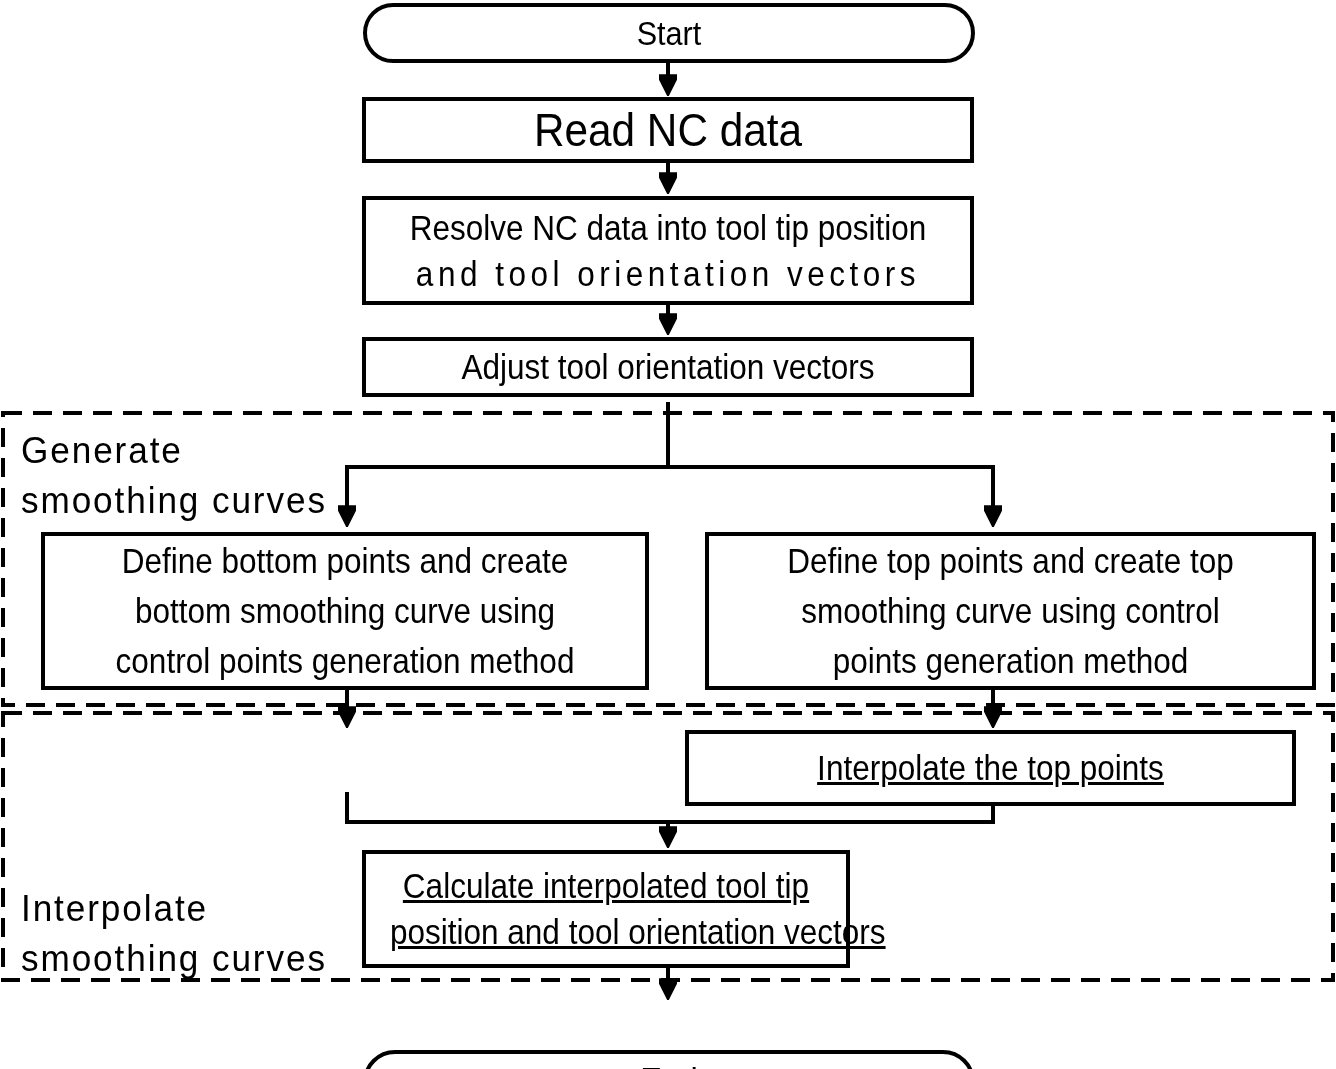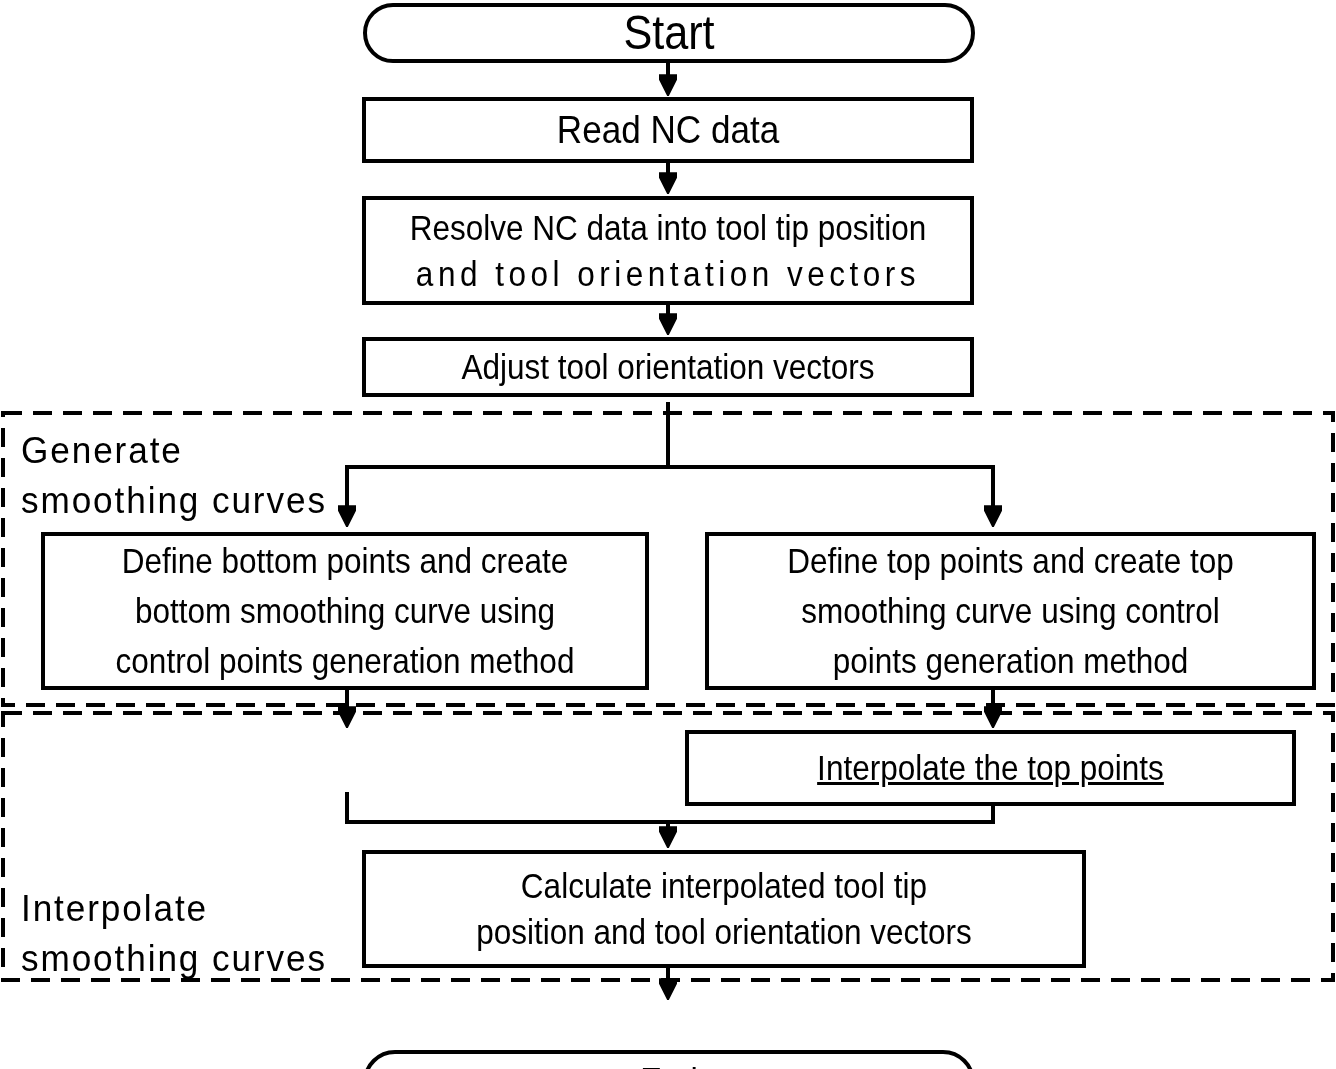--- a/index.html
+++ b/index.html
@@ -74,25 +74,25 @@
     <path d="M668 303 V332" fill="none" stroke-width="4" marker-end="url(#arrow)"></path>
     <path d="M668 402 V467 H347 V524" fill="none" stroke-width="4" marker-end="url(#arrow)"></path>
     <path d="M668 467 H993 V524" fill="none" stroke-width="4" marker-end="url(#arrow)"></path>
     <path d="M347 689 V725" fill="none" stroke-width="4" marker-end="url(#arrow)"></path>
     <path d="M993 689 V725" fill="none" stroke-width="4" marker-end="url(#arrow)"></path>
     <path d="M347 792 V822 H993 V792" fill="none" stroke-width="4"></path>
     <path d="M668 822 V845" fill="none" stroke-width="4" marker-end="url(#arrow)"></path>
     <path d="M668 966 V997" fill="none" stroke-width="4" marker-end="url(#arrow)"></path>
   </svg>
 
-  <div class="node stadium" style="left:363px; top:3px; width:612px; height:60px; font-size:48px;">
+  <div class="node stadium" style="left:363px; top:3px; width:612px; height:60px; font-size:34px;">
     <div class="tl">Start</div>
   </div>
 
-  <div class="node" style="left:362px; top:97px; width:612px; height:66px; font-size:39px;">
+  <div class="node" style="left:362px; top:97px; width:612px; height:66px; font-size:47px;">
     <div class="tl">Read NC data</div>
   </div>
 
   <div class="node" style="left:362px; top:196px; width:612px; height:109px;">
     <div class="tl">Resolve NC data into tool tip position</div>
     <div class="tl spread">and tool orientation vectors</div>
   </div>
 
   <div class="node" style="left:362px; top:337px; width:612px; height:60px;">
     <div class="tl">Adjust tool orientation vectors</div>
@@ -108,21 +108,21 @@
     <div class="tl">Define top points and create top</div>
     <div class="tl">smoothing curve using control</div>
     <div class="tl">points generation method</div>
   </div>
 
 
   <div class="node" style="left:685px; top:730px; width:611px; height:76px;text-decoration:underline;">
     <div class="tl">Interpolate the top points</div>
   </div>
 
-  <div class="node" style="left:362px; top:850px; width:724px; height:118px;">
+  <div class="node" style="left:362px; top:850px; width:488px; height:118px;text-decoration:underline;">
     <div class="tl">Calculate interpolated tool tip</div>
     <div class="tl">position and tool orientation vectors</div>
   </div>
 
   <div class="node stadium" style="left:363px; top:1050px; width:612px; height:64px; font-size:36px;">
     <div class="tl">End</div>
   </div>
 
   <div class="group-label" style="left:21px; top:426px;">
     <div>Generate</div>

